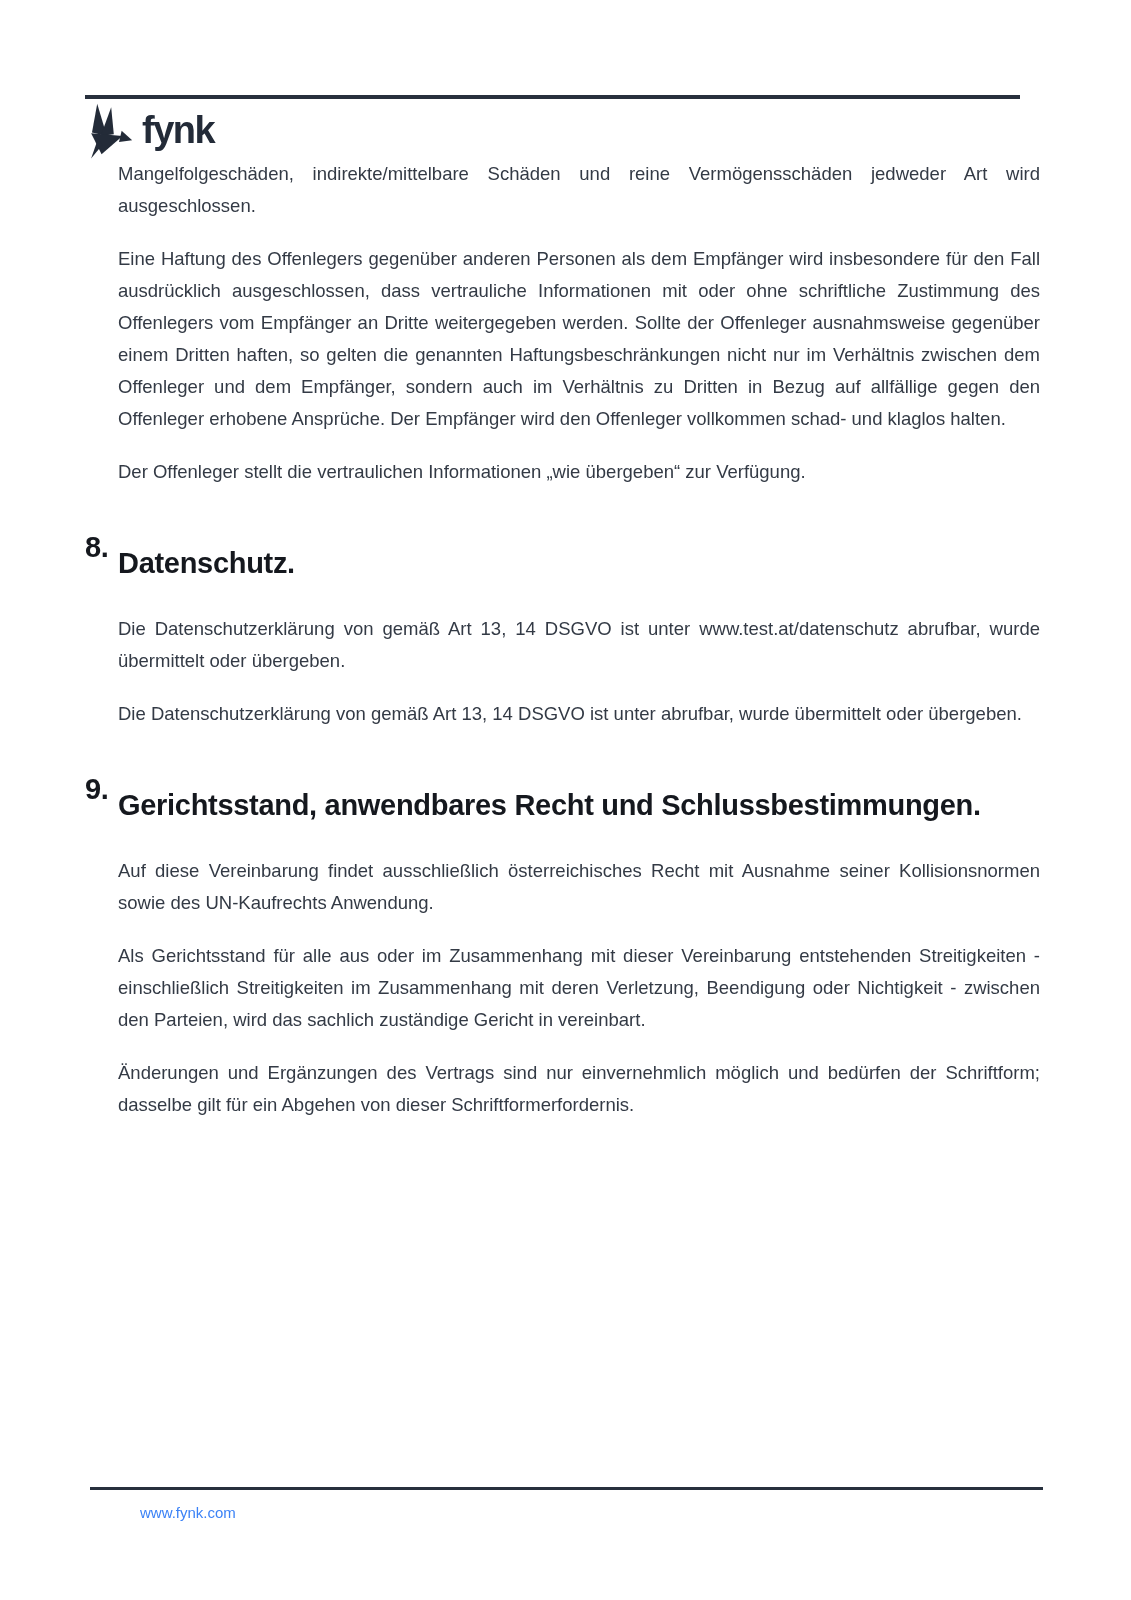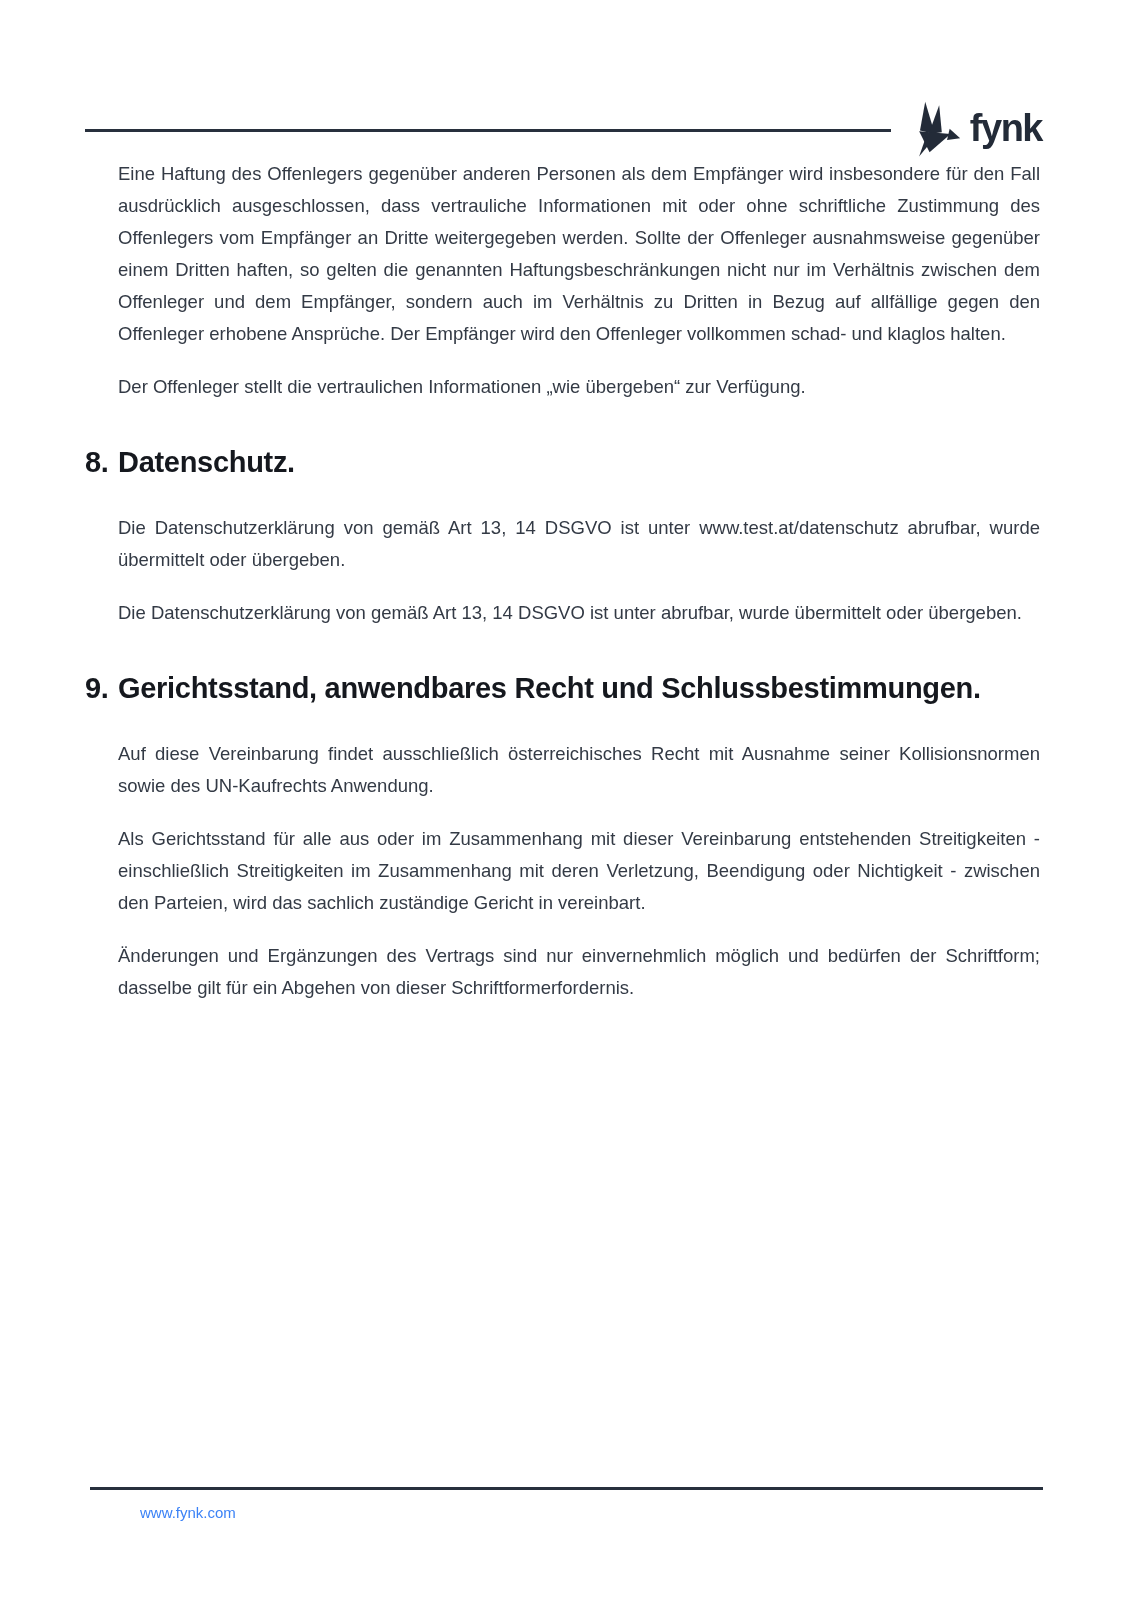--- a/index.html
+++ b/index.html
@@ -13,21 +13,21 @@
   }
 
   
   .header {
     position: absolute;
     top: 95px;
     left: 85px;
     right: 89px;
     height: 70px;
     display: flex;
-    align-items: center;
+    flex-direction: column;
   }
   .header-rule {
     flex: 1;
     height: 3px;
     background: #28303d;
     margin-right: 22px;
   }
   .logo {
     display: flex;
     align-items: center;
@@ -64,21 +64,21 @@
     font-size: 29px;
     line-height: 45px;
     font-weight: bold;
     color: #15181e;
     letter-spacing: -0.3px;
   }
   .section-number {
     width: 33px;
     flex-shrink: 0;
   }
-  .section-title { flex: 1; }
+  .section-title { flex: 1; margin-top: 16px; }
 
   
   .footer {
     position: absolute;
     top: 1487px;
     left: 90px;
     right: 88px;
   }
   .footer-rule {
     height: 3px;
@@ -107,20 +107,21 @@
           <polygon points="30,80 14,126 40,94"></polygon>
         </g>
       </svg>
     </span>
     <span class="logo-text">fynk</span>
   </div>
 </div>
 
 <div class="content">
 
+  <p class="body-par">Mangelfolgeschäden, indirekte/mittelbare Schäden und reine Vermögensschäden jedweder Art wird ausgeschlossen.</p>
   <p class="body-par">Eine Haftung des Offenlegers gegenüber anderen Personen als dem Empfänger wird insbesondere für den Fall ausdrücklich ausgeschlossen, dass vertrauliche Informationen mit oder ohne schriftliche Zustimmung des Offenlegers vom Empfänger an Dritte weitergegeben werden. Sollte der Offenleger ausnahmsweise gegenüber einem Dritten haften, so gelten die genannten Haftungsbeschränkungen nicht nur im Verhältnis zwischen dem Offenleger und dem Empfänger, sondern auch im Verhältnis zu Dritten in Bezug auf allfällige gegen den Offenleger erhobene Ansprüche. Der Empfänger wird den Offenleger vollkommen schad- und klaglos halten.</p>
   <p class="body-par">Der Offenleger stellt die vertraulichen Informationen „wie übergeben“ zur Verfügung.</p>
 
   <div class="section-heading">
     <span class="section-number">8.</span>
     <span class="section-title">Datenschutz.</span>
   </div>
   <p class="body-par">Die Datenschutzerklärung von gemäß Art 13, 14 DSGVO ist unter www.test.at/datenschutz abrufbar, wurde übermittelt oder übergeben.</p>
   <p class="body-par">Die Datenschutzerklärung von gemäß Art 13, 14 DSGVO ist unter abrufbar, wurde übermittelt oder übergeben.</p>
 

